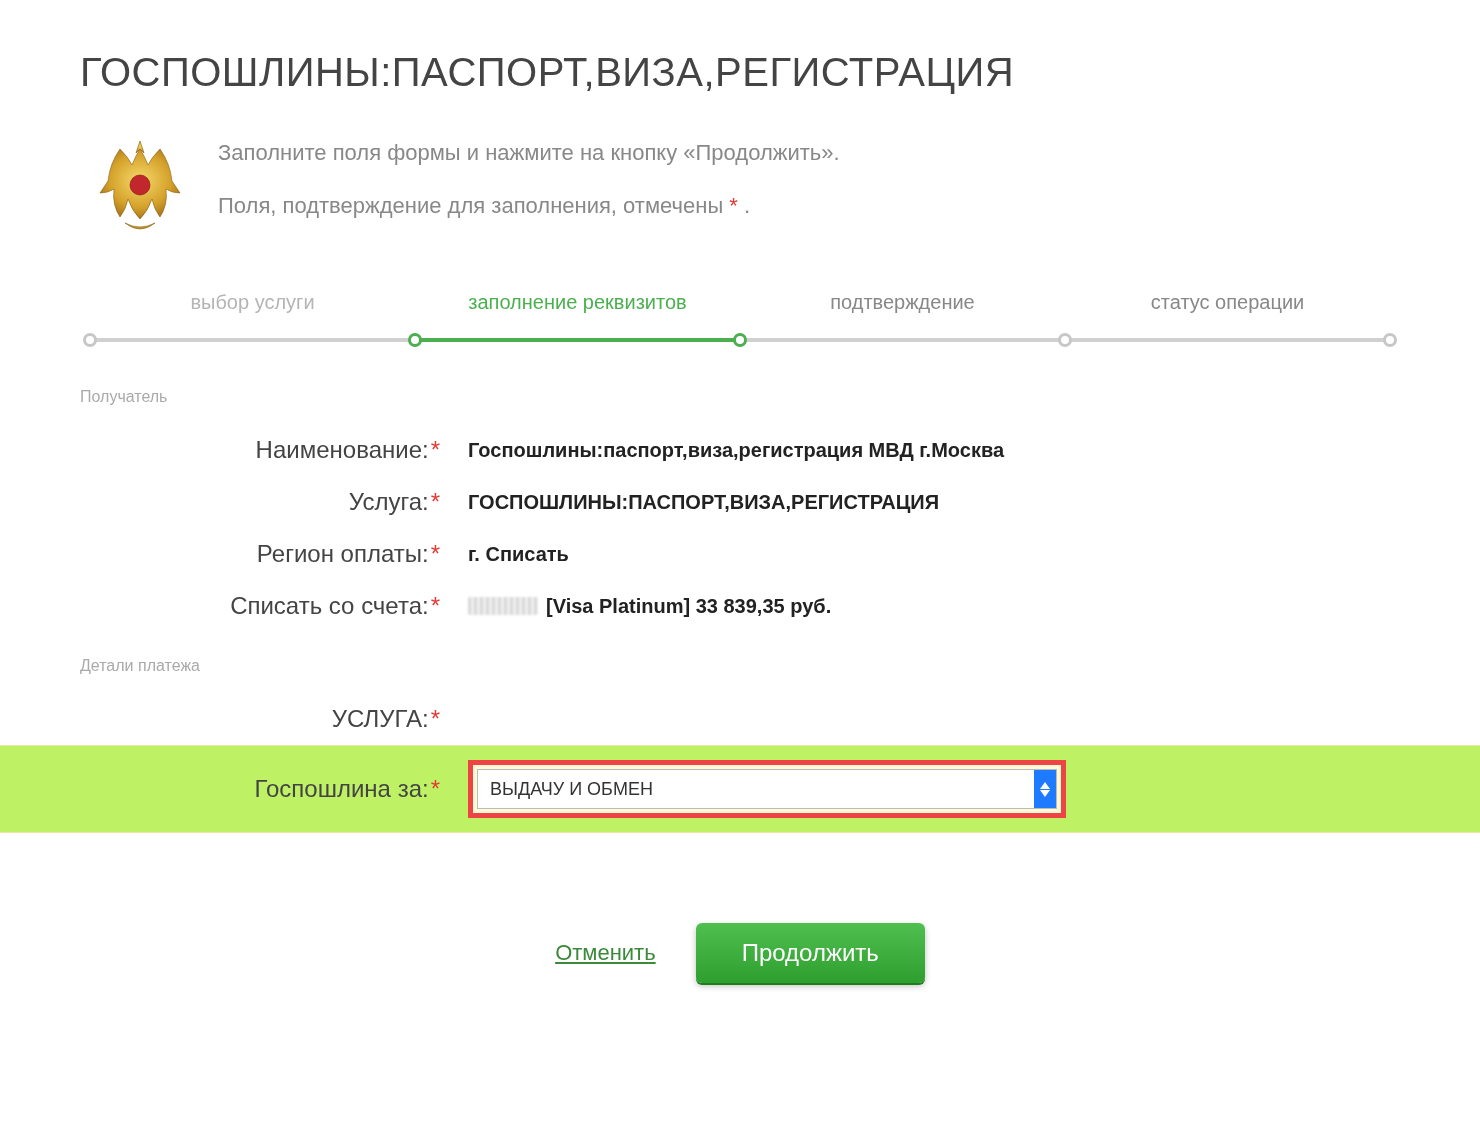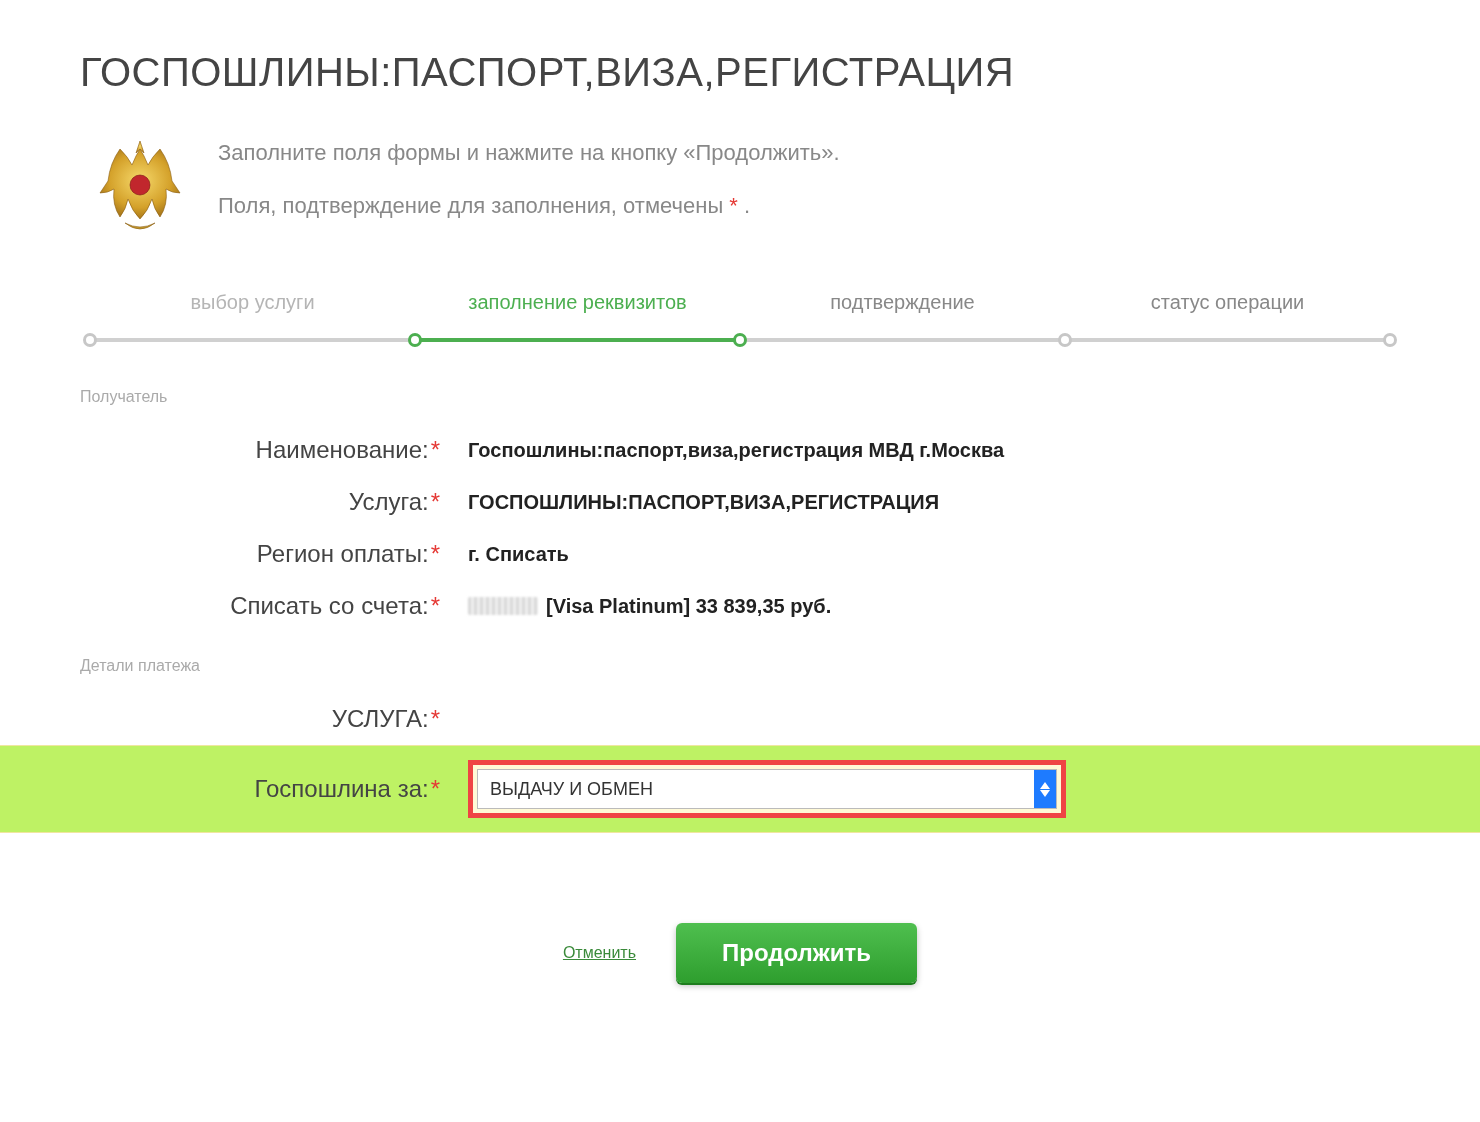--- a/index.html
+++ b/index.html
@@ -162,29 +162,29 @@
   
   .actions {
     display: flex;
     justify-content: center;
     align-items: center;
     gap: 40px;
     margin-top: 90px;
   }
   .cancel-link {
     color: #3a8a3a;
-    font-size: 16px;
+    font-size: 22px;
     text-decoration: underline;
     cursor: pointer;
   }
   .continue-btn {
     background: linear-gradient(#4fbf4f, #2e9e2e);
     color: #fff;
     font-size: 24px;
-    font-weight: bold;
+    font-weight: normal;
     border: none;
     border-radius: 6px;
     padding: 16px 46px;
     cursor: pointer;
     box-shadow: 0 2px 0 #1e7d1e, 0 3px 6px rgba(0,0,0,0.25);
   }
 </style>
 </head>
 <body>
 

